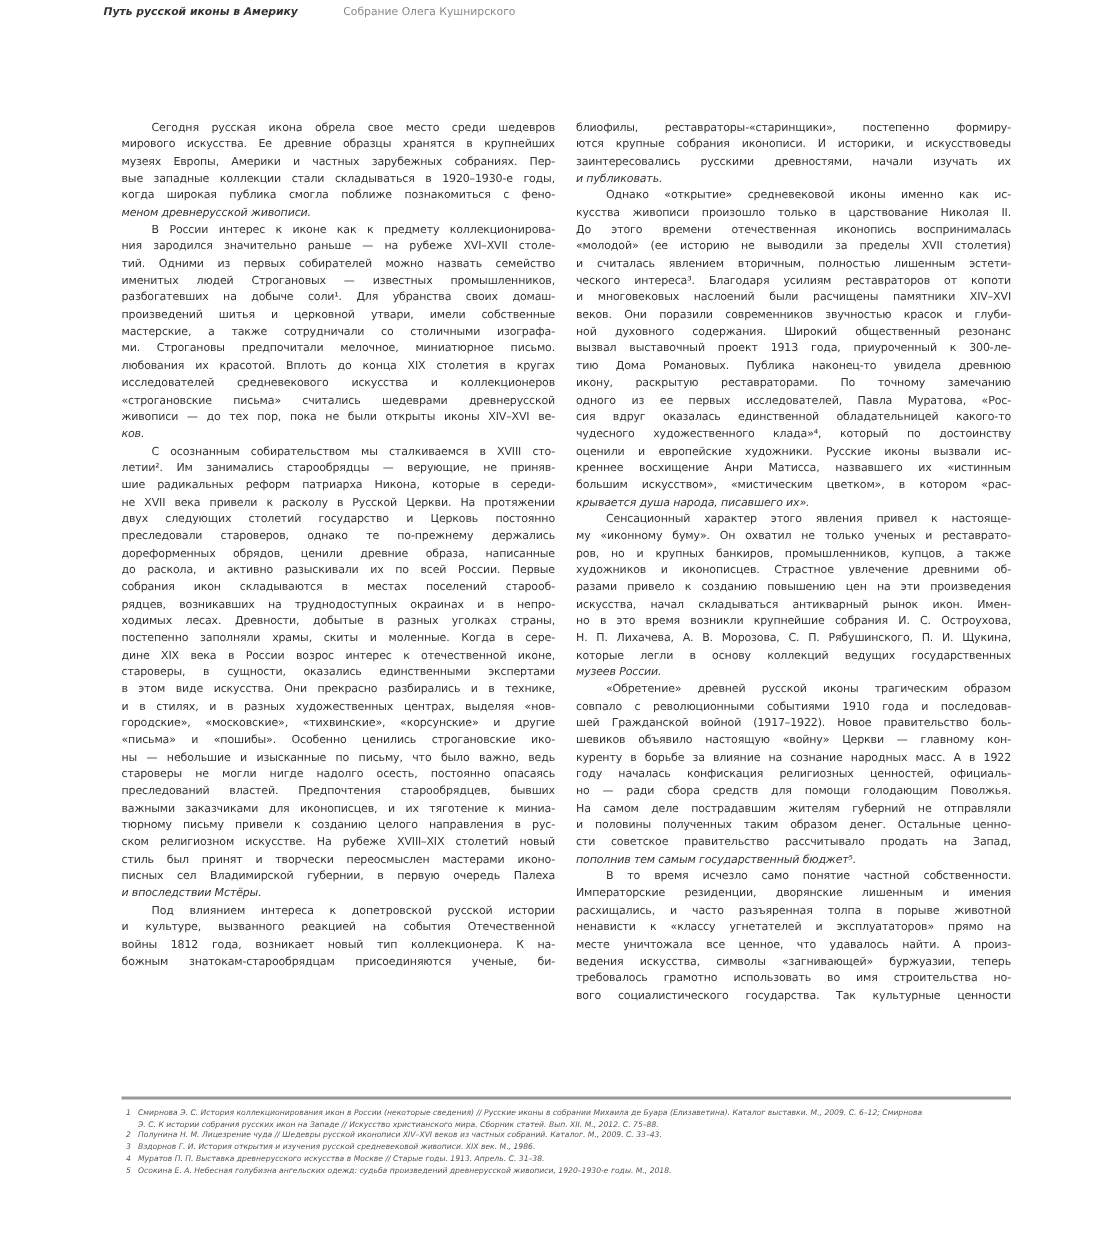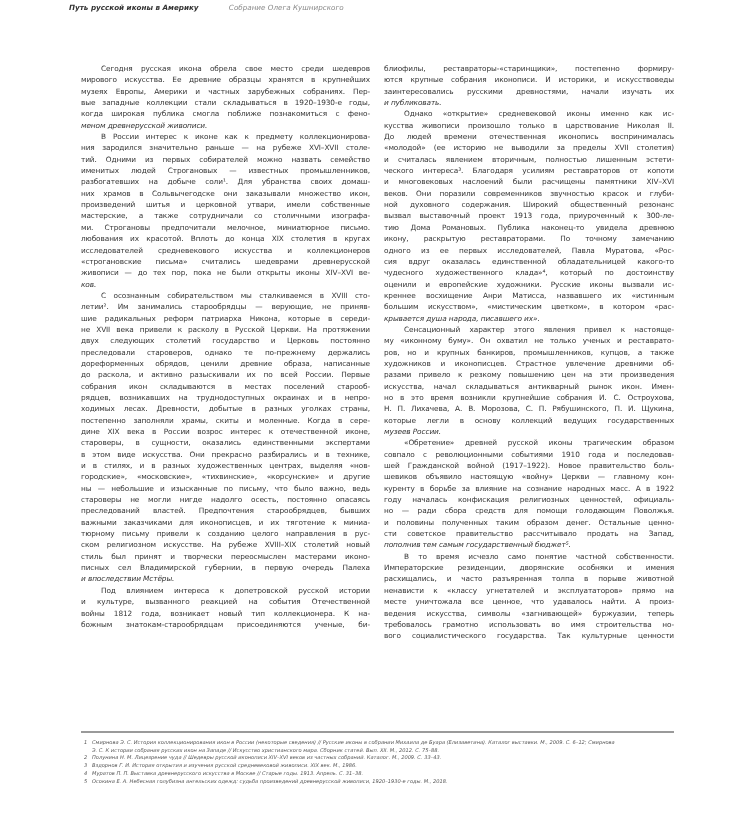--- a/index.html
+++ b/index.html
@@ -1,21 +1,21 @@
 <!DOCTYPE html>
 <html><head>
 <meta charset="utf-8">
 <style>
   html, body { margin: 0; padding: 0; background: #ffffff; }
   body { width: 738px; height: 828px; position: relative; overflow: hidden;
          font-family: "DejaVu Sans", sans-serif; color: #2b2b2b; }
   .header { position: absolute; left: 32px; top: 3px; font-size: 7.2px; line-height: 10px; white-space: nowrap; }
   .header .bold { font-weight: bold; font-style: italic; color: #333; padding-left: 37px; }
-  .header .light { font-style: italic; color: #8a8a8a; padding-left: 28px; }
-  .col { position: absolute; top: 63px; font-size: 7.35px; line-height: 11.35px; letter-spacing: -0.1px; color: #333; }
+  .header .light { color: #8a8a8a; padding-left: 28px; }
+  .col { position: absolute; top: 79px; font-size: 7.35px; line-height: 11.35px; letter-spacing: -0.1px; color: #333; }
   .col.left { left: 81px; width: 289px; }
   .col.right { left: 384px; width: 290px; }
   .line { display: block; white-space: nowrap; text-align: justify; text-align-last: justify; height: 11.35px; overflow: hidden; }
   .line.last { text-align-last: left; font-style: italic; }
   .line.indent { padding-left: 20px; }
   .rule { position: absolute; left: 81px; top: 731px; width: 593px; height: 2px; background: #9a9a9a; }
   .notes { position: absolute; left: 84px; top: 739px; width: 600px; font-size: 5.1px; line-height: 7.7px; font-style: italic; color: #555; font-family: "DejaVu Sans", sans-serif; }
   .note { display: block; white-space: nowrap; }
   .note .num { display: inline-block; width: 8px; }
   .note.cont { padding-left: 8px; }
@@ -33,21 +33,20 @@
     <span class="line">мирового искусства. Ее древние образцы хранятся в крупнейших</span>
     <span class="line">музеях Европы, Америки и частных зарубежных собраниях. Пер-</span>
     <span class="line">вые западные коллекции стали складываться в 1920–1930-е годы,</span>
     <span class="line">когда широкая публика смогла поближе познакомиться с фено-</span>
     <span class="line last">меном древнерусской живописи.</span>
     <span class="line indent">В России интерес к иконе как к предмету коллекционирова-</span>
     <span class="line">ния зародился значительно раньше — на рубеже XVI–XVII столе-</span>
     <span class="line">тий. Одними из первых собирателей можно назвать семейство</span>
     <span class="line">именитых людей Строгановых — известных промышленников,</span>
     <span class="line">разбогатевших на добыче соли¹. Для убранства своих домаш-</span>
-    <span class="line">них храмов в Сольвычегодске они заказывали множество икон,</span>
     <span class="line">произведений шитья и церковной утвари, имели собственные</span>
     <span class="line">мастерские, а также сотрудничали со столичными изографа-</span>
     <span class="line">ми. Строгановы предпочитали мелочное, миниатюрное письмо.</span>
     <span class="line">любования их красотой. Вплоть до конца XIX столетия в кругах</span>
     <span class="line">исследователей средневекового искусства и коллекционеров</span>
     <span class="line">«строгановские письма» считались шедеврами древнерусской</span>
     <span class="line">живописи — до тех пор, пока не были открыты иконы XIV–XVI ве-</span>
     <span class="line last">ков.</span>
     <span class="line indent">С осознанным собирательством мы сталкиваемся в XVIII сто-</span>
     <span class="line">летии². Им занимались старообрядцы — верующие, не приняв-</span>
@@ -59,20 +58,21 @@
     <span class="line">до раскола, и активно разыскивали их по всей России. Первые</span>
     <span class="line">собрания икон складываются в местах поселений старооб-</span>
     <span class="line">рядцев, возникавших на труднодоступных окраинах и в непро-</span>
     <span class="line">ходимых лесах. Древности, добытые в разных уголках страны,</span>
     <span class="line">постепенно заполняли храмы, скиты и моленные. Когда в сере-</span>
     <span class="line">дине XIX века в России возрос интерес к отечественной иконе,</span>
     <span class="line">староверы, в сущности, оказались единственными экспертами</span>
     <span class="line">в этом виде искусства. Они прекрасно разбирались и в технике,</span>
     <span class="line">и в стилях, и в разных художественных центрах, выделяя «нов-</span>
     <span class="line">городские», «московские», «тихвинские», «корсунские» и другие</span>
+    <span class="line">«письма» и «пошибы». Особенно ценились строгановские ико-</span>
     <span class="line">ны — небольшие и изысканные по письму, что было важно, ведь</span>
     <span class="line">староверы не могли нигде надолго осесть, постоянно опасаясь</span>
     <span class="line">преследований властей. Предпочтения старообрядцев, бывших</span>
     <span class="line">важными заказчиками для иконописцев, и их тяготение к миниа-</span>
     <span class="line">тюрному письму привели к созданию целого направления в рус-</span>
     <span class="line">ском религиозном искусстве. На рубеже XVIII–XIX столетий новый</span>
     <span class="line">стиль был принят и творчески переосмыслен мастерами иконо-</span>
     <span class="line">писных сел Владимирской губернии, в первую очередь Палеха</span>
     <span class="line last">и впоследствии Мстёры.</span>
     <span class="line indent">Под влиянием интереса к допетровской русской истории</span>
@@ -80,59 +80,60 @@
     <span class="line">войны 1812 года, возникает новый тип коллекционера. К на-</span>
     <span class="line">божным знатокам-старообрядцам присоединяются ученые, би-</span>
   </div>
 <div class="col right" id="col-right">
     <span class="line">блиофилы, реставраторы-«старинщики», постепенно формиру-</span>
     <span class="line">ются крупные собрания иконописи. И историки, и искусствоведы</span>
     <span class="line">заинтересовались русскими древностями, начали изучать их</span>
     <span class="line last">и публиковать.</span>
     <span class="line indent">Однако «открытие» средневековой иконы именно как ис-</span>
     <span class="line">кусства живописи произошло только в царствование Николая II.</span>
-    <span class="line">До людей времени отечественная иконопись воспринималась</span>
+    <span class="line">До этого времени отечественная иконопись воспринималась</span>
     <span class="line">«молодой» (ее историю не выводили за пределы XVII столетия)</span>
     <span class="line">и считалась явлением вторичным, полностью лишенным эстети-</span>
     <span class="line">ческого интереса³. Благодаря усилиям реставраторов от копоти</span>
     <span class="line">и многовековых наслоений были расчищены памятники XIV–XVI</span>
     <span class="line">веков. Они поразили современников звучностью красок и глуби-</span>
     <span class="line">ной духовного содержания. Широкий общественный резонанс</span>
     <span class="line">вызвал выставочный проект 1913 года, приуроченный к 300-ле-</span>
     <span class="line">тию Дома Романовых. Публика наконец-то увидела древнюю</span>
     <span class="line">икону, раскрытую реставраторами. По точному замечанию</span>
     <span class="line">одного из ее первых исследователей, Павла Муратова, «Рос-</span>
     <span class="line">сия вдруг оказалась единственной обладательницей какого-то</span>
     <span class="line">чудесного художественного клада»⁴, который по достоинству</span>
     <span class="line">оценили и европейские художники. Русские иконы вызвали ис-</span>
     <span class="line">креннее восхищение Анри Матисса, назвавшего их «истинным</span>
     <span class="line">большим искусством», «мистическим цветком», в котором «рас-</span>
     <span class="line last">крывается душа народа, писавшего их».</span>
     <span class="line indent">Сенсационный характер этого явления привел к настояще-</span>
     <span class="line">му «иконному буму». Он охватил не только ученых и реставрато-</span>
     <span class="line">ров, но и крупных банкиров, промышленников, купцов, а также</span>
     <span class="line">художников и иконописцев. Страстное увлечение древними об-</span>
-    <span class="line">разами привело к резкому повышению цен на эти произведения</span>
+    <span class="line">разами привело к созданию повышению цен на эти произведения</span>
     <span class="line">искусства, начал складываться антикварный рынок икон. Имен-</span>
     <span class="line">но в это время возникли крупнейшие собрания И. С. Остроухова,</span>
     <span class="line">Н. П. Лихачева, А. В. Морозова, С. П. Рябушинского, П. И. Щукина,</span>
     <span class="line">которые легли в основу коллекций ведущих государственных</span>
     <span class="line last">музеев России.</span>
     <span class="line indent">«Обретение» древней русской иконы трагическим образом</span>
     <span class="line">совпало с революционными событиями 1910 года и последовав-</span>
     <span class="line">шей Гражданской войной (1917–1922). Новое правительство боль-</span>
     <span class="line">шевиков объявило настоящую «войну» Церкви — главному кон-</span>
     <span class="line">куренту в борьбе за влияние на сознание народных масс. А в 1922</span>
     <span class="line">году началась конфискация религиозных ценностей, официаль-</span>
     <span class="line">но — ради сбора средств для помощи голодающим Поволжья.</span>
+    <span class="line">На самом деле пострадавшим жителям губерний не отправляли</span>
     <span class="line">и половины полученных таким образом денег. Остальные ценно-</span>
     <span class="line">сти советское правительство рассчитывало продать на Запад,</span>
     <span class="line last">пополнив тем самым государственный бюджет⁵.</span>
     <span class="line indent">В то время исчезло само понятие частной собственности.</span>
-    <span class="line">Императорские резиденции, дворянские особняки и имения</span>
+    <span class="line">Императорские резиденции, дворянские лишенным и имения</span>
     <span class="line">расхищались, и часто разъяренная толпа в порыве животной</span>
     <span class="line">ненависти к «классу угнетателей и эксплуататоров» прямо на</span>
     <span class="line">месте уничтожала все ценное, что удавалось найти. А произ-</span>
     <span class="line">ведения искусства, символы «загнивающей» буржуазии, теперь</span>
     <span class="line">требовалось грамотно использовать во имя строительства но-</span>
     <span class="line">вого социалистического государства. Так культурные ценности</span>
   </div>
 
 <div class="rule"></div>
 

